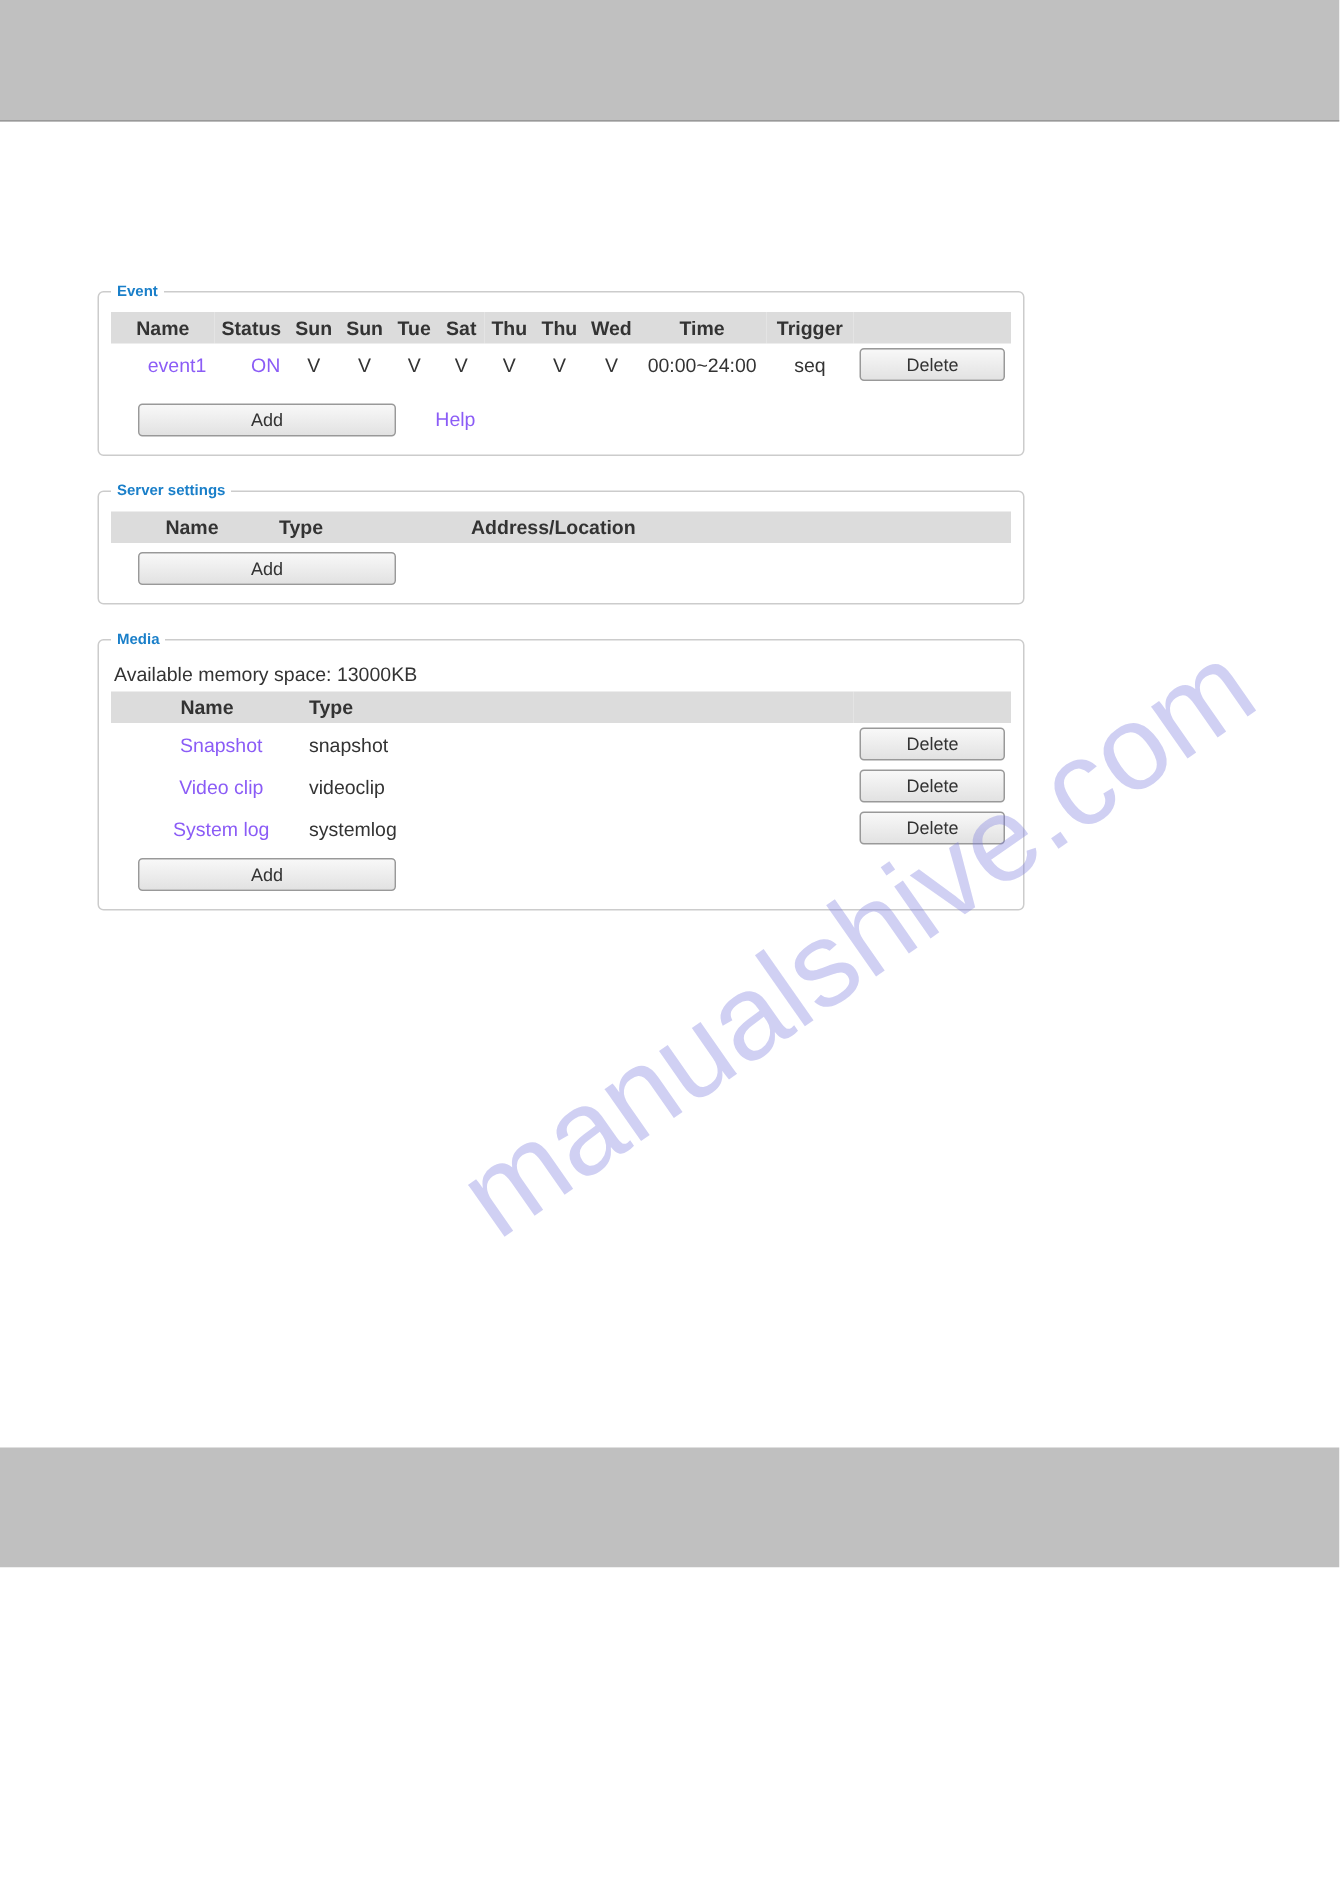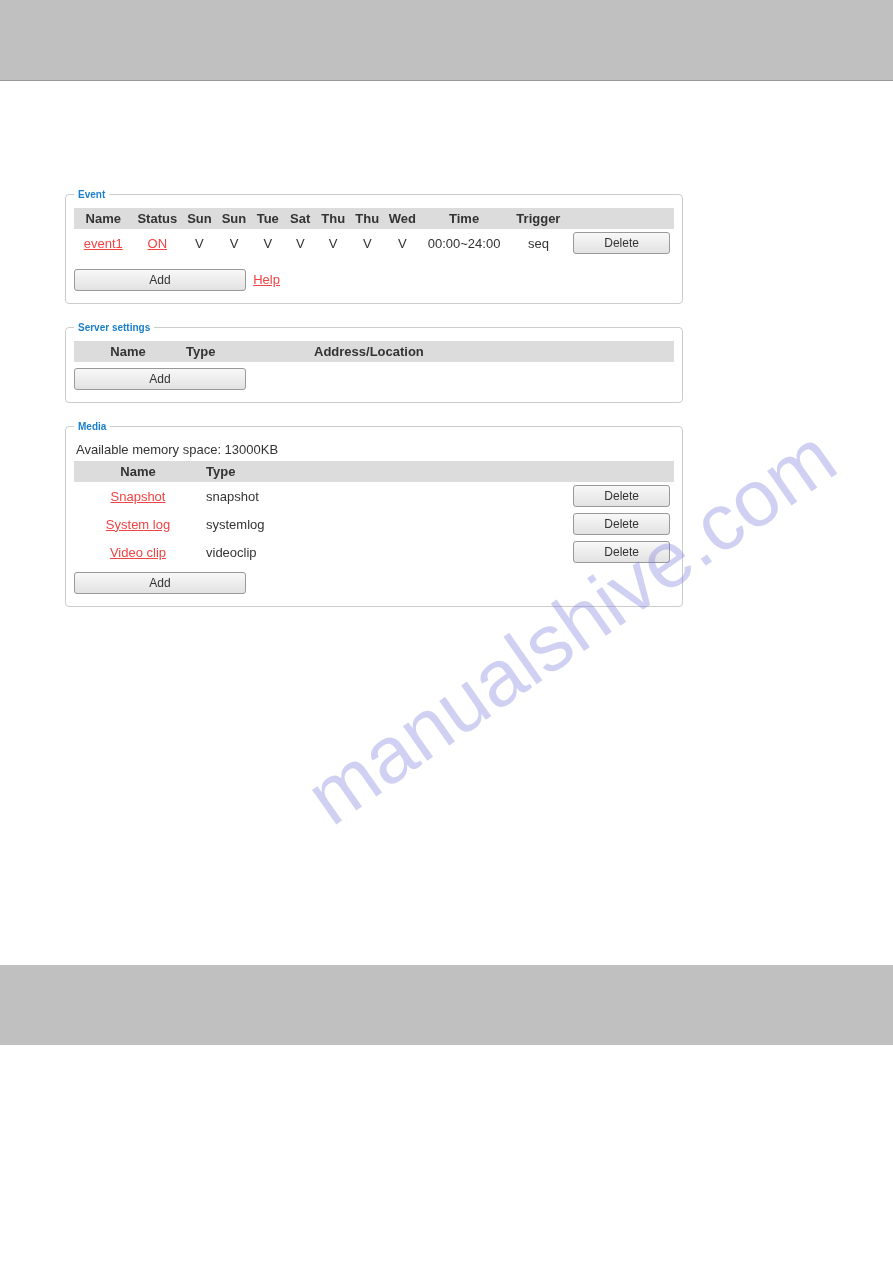--- a/index.html
+++ b/index.html
@@ -41,36 +41,37 @@
     font-weight: bold;
     padding: 3px 4px;
     text-align: left;
   }
   td {
     padding: 3px 4px;
     vertical-align: middle;
   }
   .center { text-align: center; }
   a.link {
-    color: #ef4444;
-    text-decoration: underline;
+    color: #8b5cf6;
+    margin-left: 19px;
   }
   .btn {
     display: inline-block;
     background: linear-gradient(#f8f8f8, #e2e2e2);
     border: 1px solid #999;
     border-radius: 3px;
     padding: 3px 30px;
     font-size: 12px;
     cursor: pointer;
     color: #333;
   }
   .btn.wide {
     width: 110px;
     text-align: center;
+    margin-left: 18px;
   }
   .memspace {
     font-weight: normal;
     margin: 2px 0 4px 2px;
   }
   .watermark {
     position: absolute;
     top: 500px;
     left: 260px;
     font-size: 80px;
@@ -159,28 +160,28 @@
         <th></th>
         <th style="width:60px"></th>
       </tr>
       <tr>
         <td class="center"><a class="link">Snapshot</a></td>
         <td>snapshot</td>
         <td></td>
         <td class="center"><span class="btn">Delete</span></td>
       </tr>
       <tr>
-        <td class="center"><a class="link">System log</a></td>
-        <td>systemlog</td>
+        <td class="center"><a class="link">Video clip</a></td>
+        <td>videoclip</td>
         <td></td>
         <td class="center"><span class="btn">Delete</span></td>
       </tr>
       <tr>
-        <td class="center"><a class="link">Video clip</a></td>
-        <td>videoclip</td>
+        <td class="center"><a class="link">System log</a></td>
+        <td>systemlog</td>
         <td></td>
         <td class="center"><span class="btn">Delete</span></td>
       </tr>
     </tbody>
       </table>
     <div style="margin-top:6px">
       <span class="btn wide">Add</span>
     </div>
   </fieldset>
 

